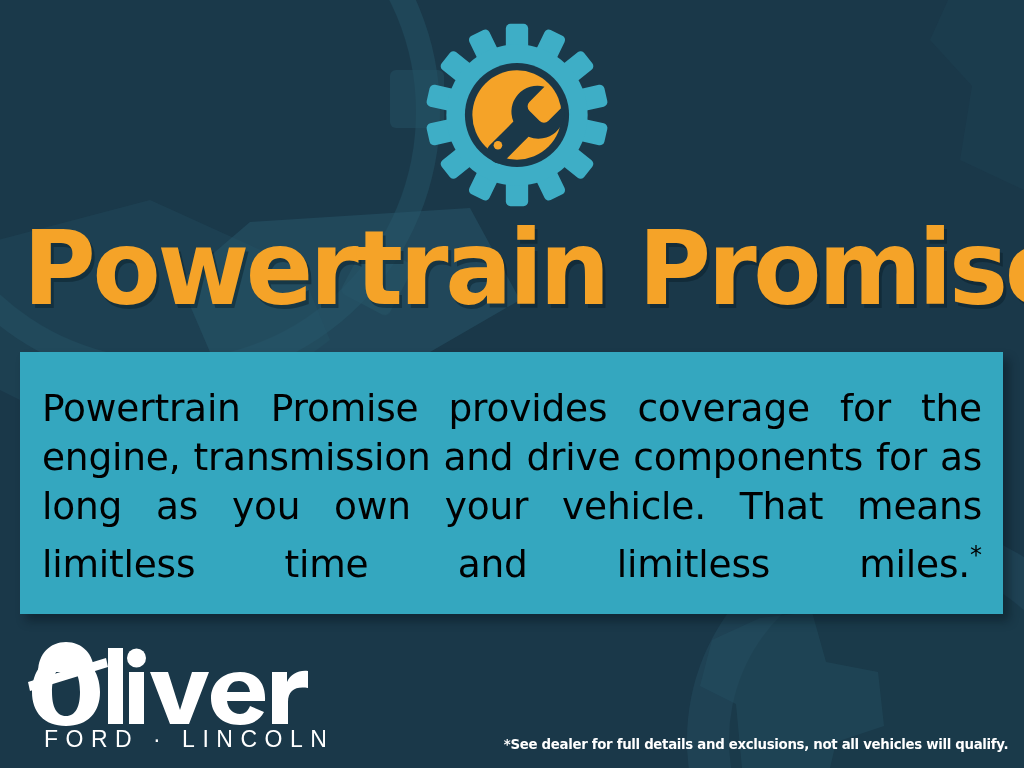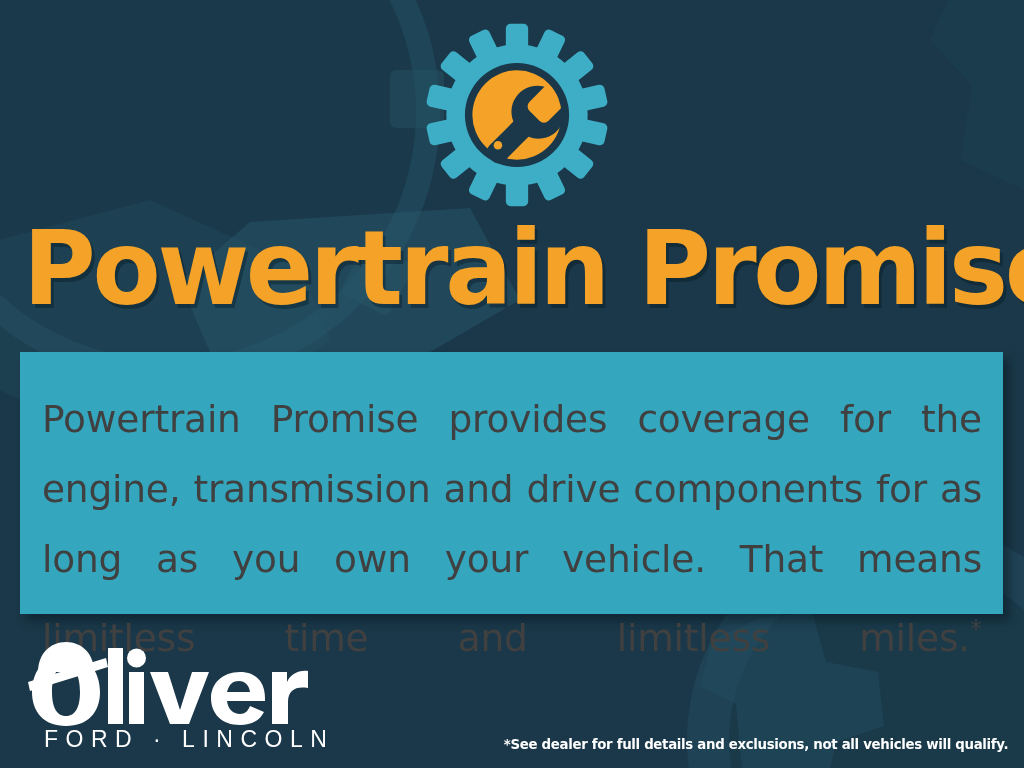--- a/index.html
+++ b/index.html
@@ -65,25 +65,25 @@
     width: 983px;
     height: 262px;
     background: #34A7BF;
     box-shadow: 6px 7px 9px rgba(6, 20, 28, 0.45);
   }
   #body-text {
     position: absolute;
     left: 22px;
     top: 32px;
     width: 940px;
-    color: #404040;
+    color: #000000;
     font-family: "DejaVu Sans", "Liberation Sans", sans-serif;
     font-weight: 400;
     font-size: 37.5px;
-    line-height: 70px;
+    line-height: 49px;
     text-align: justify;
     text-justify: inter-word;
     letter-spacing: -0.2px;
     -webkit-font-smoothing: antialiased;
   }
   #body-text::after {
     content: "";
     display: inline-block;
     width: 100%;
     height: 0;

